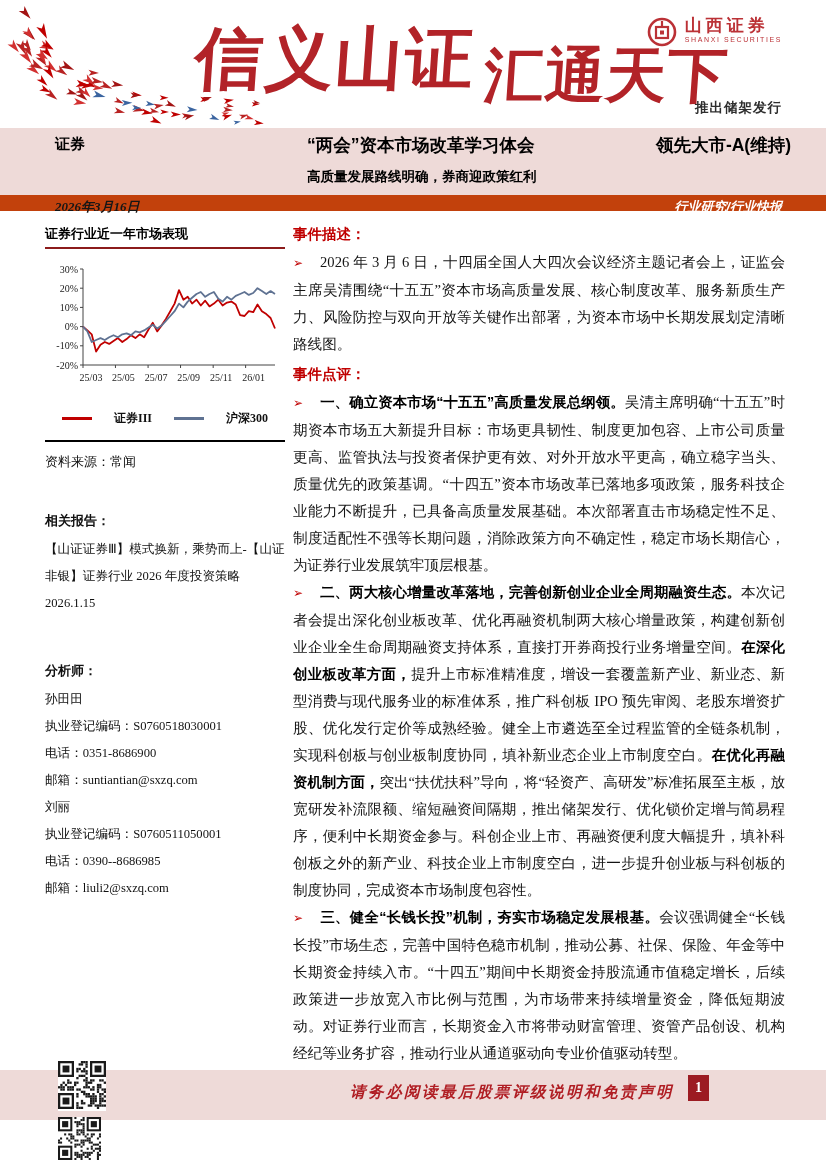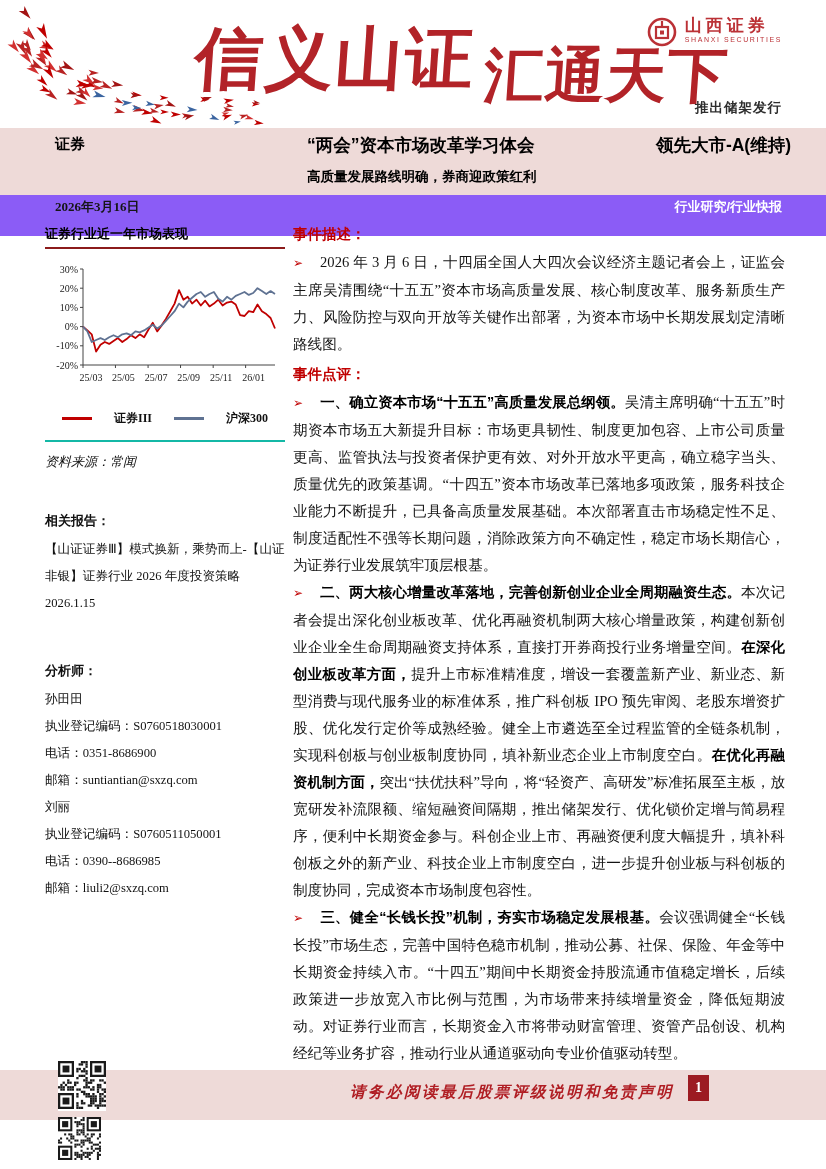--- a/index.html
+++ b/index.html
@@ -18,33 +18,33 @@
   .logo-name{color:#bb3136;font-weight:bold;font-size:17px;letter-spacing:4px;line-height:19px;}
   .logo-en{color:#bb3136;font-size:7px;letter-spacing:1.6px;line-height:9px;}
   .report-type{position:absolute;top:99px;right:44px;font-weight:bold;font-size:13.5px;color:#2e2e2e;letter-spacing:1px;}
 
   .band-pink{position:absolute;top:128px;left:0;width:826px;height:67px;background:#eedad8;}
   .cat-label{position:absolute;left:55px;top:7px;font-weight:bold;font-size:15px;color:#000;}
   .title-row{position:absolute;left:307px;top:5px;width:484px;display:flex;justify-content:space-between;
              font-weight:bold;font-size:17.5px;color:#000;white-space:nowrap;text-align:right;}
   .subtitle{position:absolute;left:307px;top:40px;font-weight:bold;font-size:13.5px;color:#000;}
 
-  .band-dark{position:absolute;top:195px;left:0;width:826px;height:41px;background:#8b5cf6;}
+  .band-dark{position:absolute;top:195px;left:0;width:826px;height:16px;background:#c2410c;font-style:italic;}
   .band-date{position:absolute;left:55px;top:3px;font-weight:bold;font-size:13px;color:#161616;}
   .band-kind{position:absolute;right:44px;top:3px;font-weight:bold;font-size:13px;color:#ffffff;}
 
   
   .sidebar{position:absolute;left:45px;top:224px;width:240px;font-size:12.6px;line-height:27px;}
   .chart-title{font-weight:bold;font-size:13px;line-height:20px;padding-bottom:3px;
                border-bottom:2.5px solid #8c1b1b;color:#000;}
   .chart-wrap{margin-top:12px;}
   .chart-legend{display:flex;justify-content:center;gap:22px;margin-top:2px;font-size:12px;font-weight:bold;}
   .legend-item{display:flex;align-items:center;gap:22px;}
   .legend-swatch{display:inline-block;width:30px;height:3px;}
-  .src-line{border-top:2px solid #14b8a6;margin-top:8px;padding-top:6px;font-size:13px;font-style:italic;}
+  .src-line{border-top:2px solid #000000;margin-top:8px;padding-top:6px;font-size:13px;}
   .related-hdr{font-weight:bold;font-size:13px;margin-top:32px;}
   .related-txt{margin-top:2px;}
   .analyst-hdr{font-weight:bold;font-size:13px;margin-top:40px;}
   .analyst-block{margin-top:2px;}
 
   
   .maincol{position:absolute;left:293px;top:222px;width:492px;height:845px;overflow:hidden;}
   .sec{color:#c00000;font-weight:bold;font-size:14.5px;line-height:24px;margin:0 0 3px 0;}
   .para{margin:0;text-align:justify;font-size:14.6px;line-height:27px;color:#141414;}
   .marker{color:#c00000;font-size:12px;margin-right:17px;}

